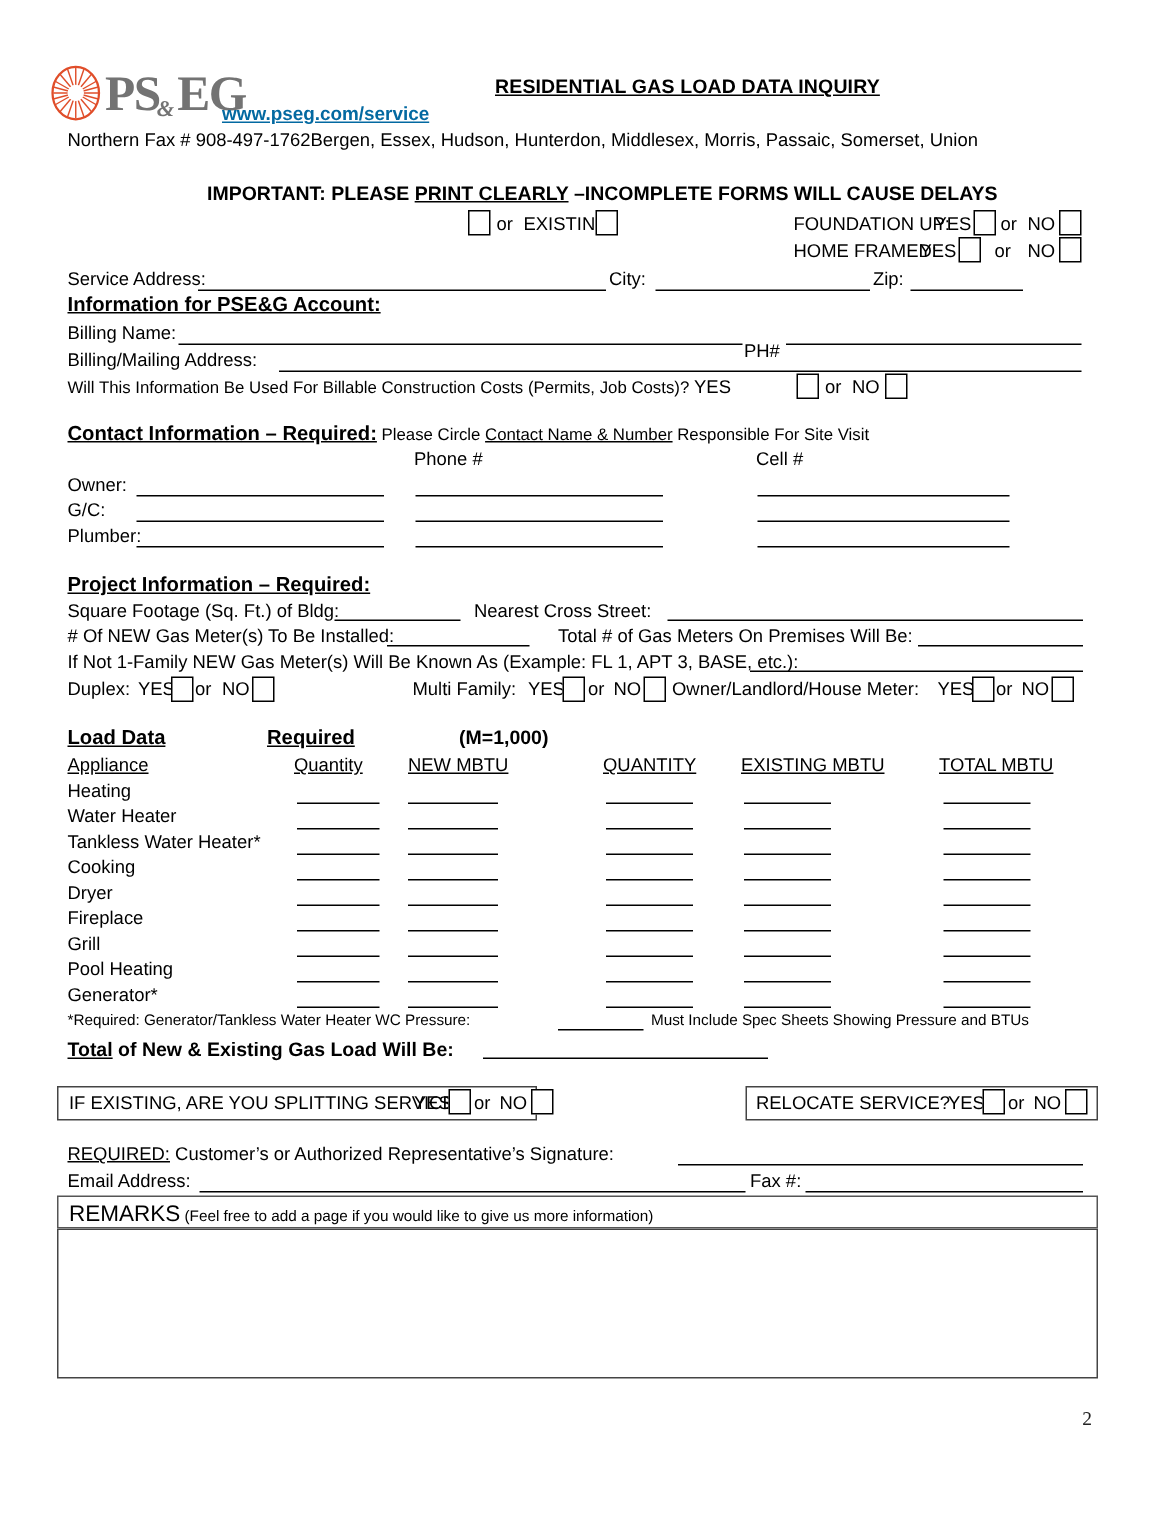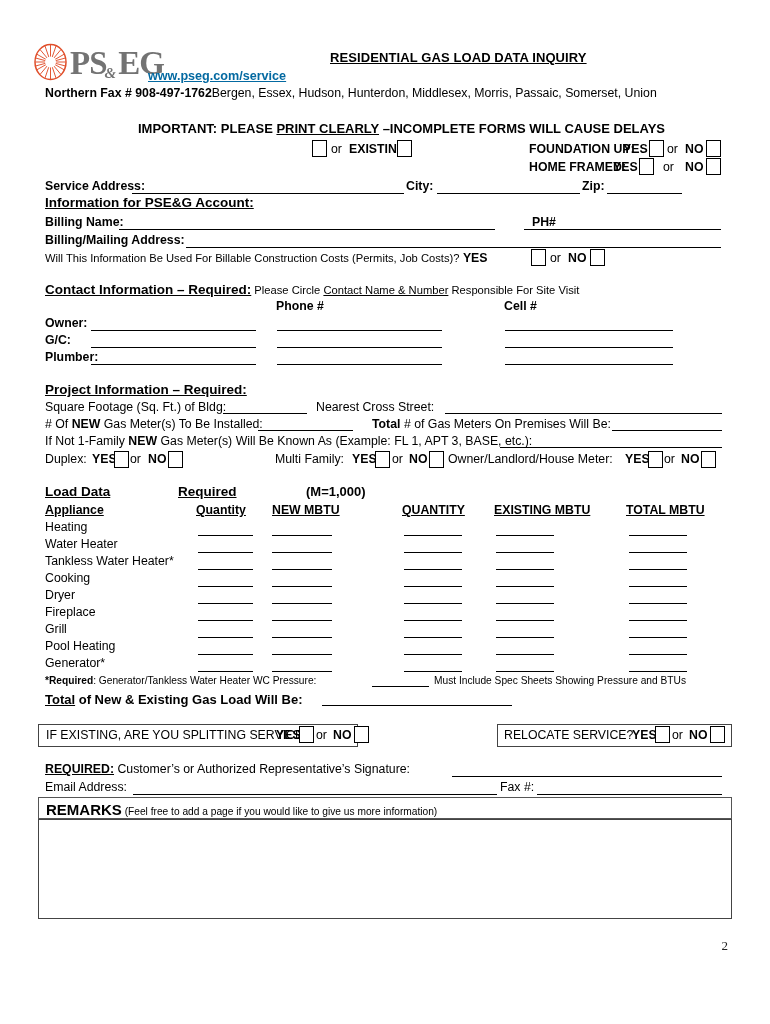--- a/index.html
+++ b/index.html
@@ -46,21 +46,21 @@
     font-size: 15px;
     font-style: italic;
     position: relative;
     top: 4px;
     left: -2px;
     letter-spacing: 0;
   }
 
   
   .t { font-size: 12.3px; line-height: 1.05; white-space: nowrap; }
-  .b { font-weight: bold; }
+  .b { font-weight: normal; }
   .u { text-decoration: underline; }
   .sm { font-size: 11.2px; }
   .xsm { font-size: 10.2px; }
   .link {
     color: #0369a1;
     text-decoration: underline;
     font-size: 12.6px;
     font-weight: 600;
   }
 
@@ -190,21 +190,21 @@
   <div class="line" style="left:132px; top:193px; width:272px;"></div>
   <div class="abs t b" style="left:406px; top:180px;">City:</div>
   <div class="line" style="left:437px; top:193px; width:143px;"></div>
   <div class="abs t b" style="left:582px; top:180px;">Zip:</div>
   <div class="line" style="left:607px; top:193px; width:75px;"></div>
 
   <div class="abs sect" style="left:45px; top:195px;">Information for PSE&amp;G Account:</div>
 
   <div class="abs t b" style="left:45px; top:216px;">Billing Name:</div>
   <div class="line" style="left:119px; top:229px; width:376px;"></div>
-  <div class="abs t b" style="left:496px; top:216px;margin-left:36px;">PH#</div>
+  <div class="abs t b" style="left:496px; top:228px;">PH#</div>
   <div class="line" style="left:524px; top:229px; width:197px;"></div>
 
   <div class="abs t b" style="left:45px; top:234px;">Billing/Mailing Address:</div>
   <div class="line" style="left:186px; top:247px; width:535px;"></div>
 
   <div class="abs t" style="left:45px; top:252px;">
     <span class="sm">Will This Information Be Used For Billable Construction Costs (Permits, Job Costs)?</span> <span class="b">YES</span>
   </div>
   <div class="cbox" style="left:531px; top:249px;"></div>
   <div class="abs t" style="left:550px; top:252px;">or</div>

